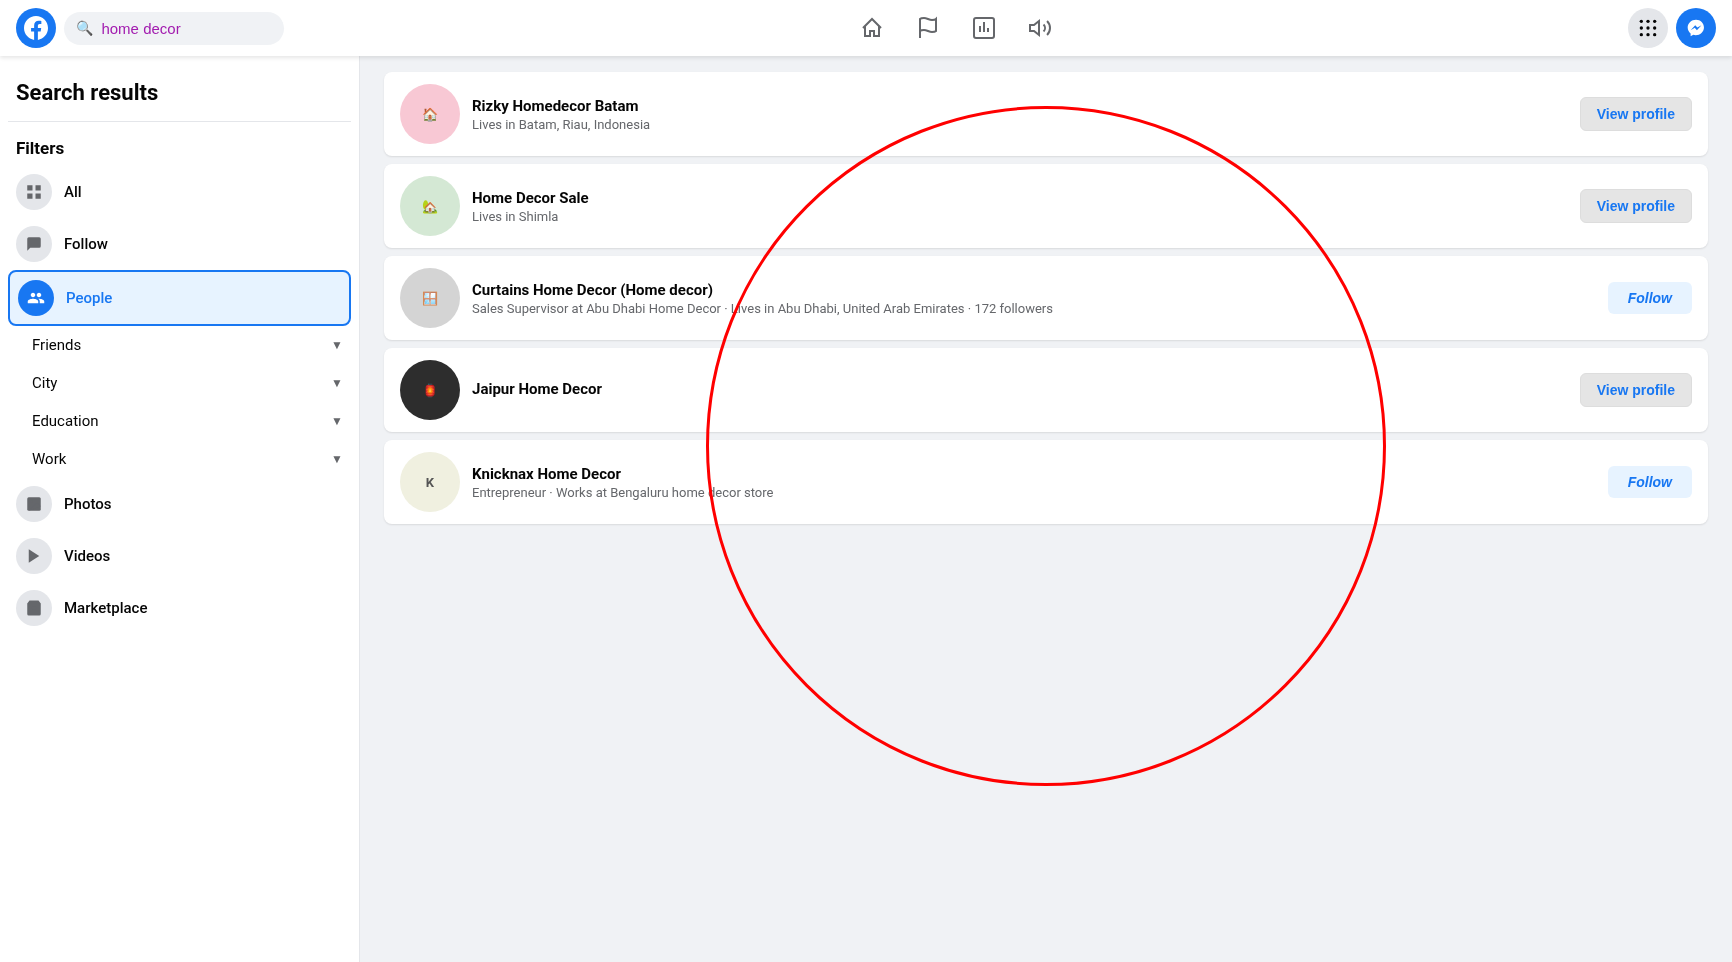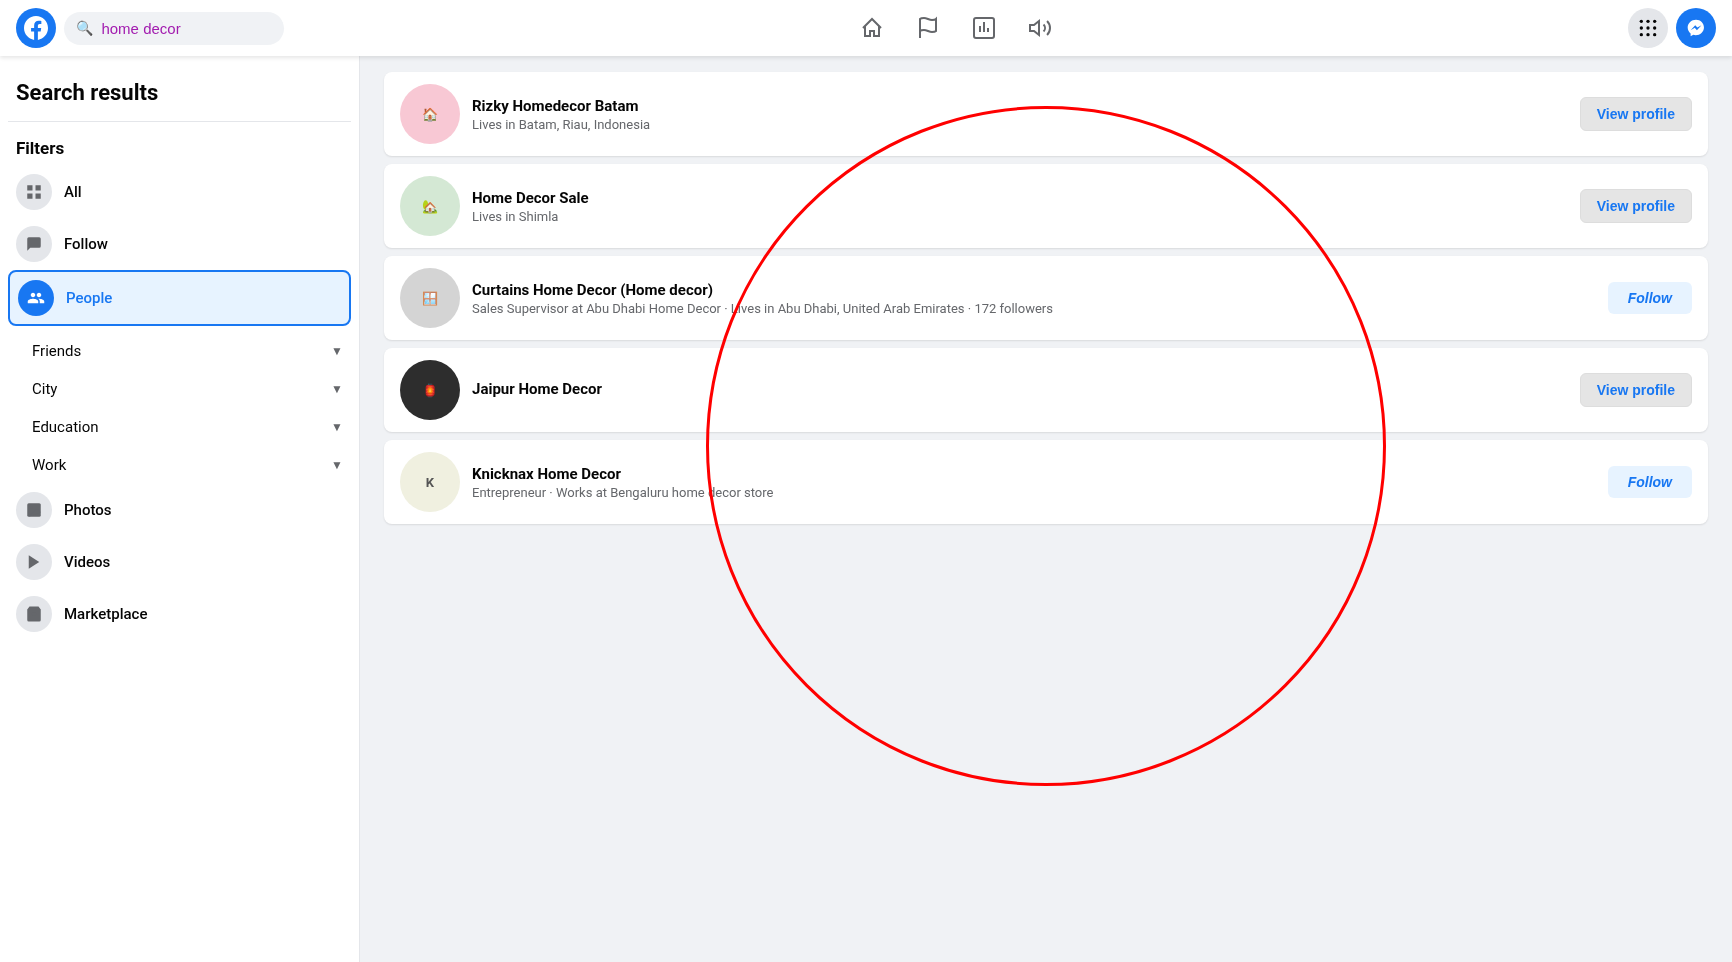--- a/index.html
+++ b/index.html
@@ -78,21 +78,21 @@
     .filter-icon {
       width: 36px; height: 36px; border-radius: 50%; background: #e4e6ea;
       display: flex; align-items: center; justify-content: center; flex-shrink: 0;
     }
     .filter-item.active .filter-icon { background: #1877f2; }
     .filter-icon svg { width: 18px; height: 18px; }
     .filter-item.active .filter-icon svg { fill: #fff; }
     .filter-label { font-size: 15px; font-weight: 500; color: #050505; }
     .filter-item.active .filter-label { color: #1877f2; }
 
-    .sub-filters { padding-left: 16px; margin-top: 6px; }
+    .sub-filters { padding-left: 16px; }
     .sub-filter-item {
       display: flex; align-items: center; justify-content: space-between;
       padding: 10px 8px; border-radius: 8px; cursor: pointer;
     }
     .sub-filter-label { font-size: 15px; color: #050505; }
     .chevron { font-size: 12px; color: #65676b; }
 
     
     .main {
       flex: 1; padding: 16px 24px; overflow-y: auto;

